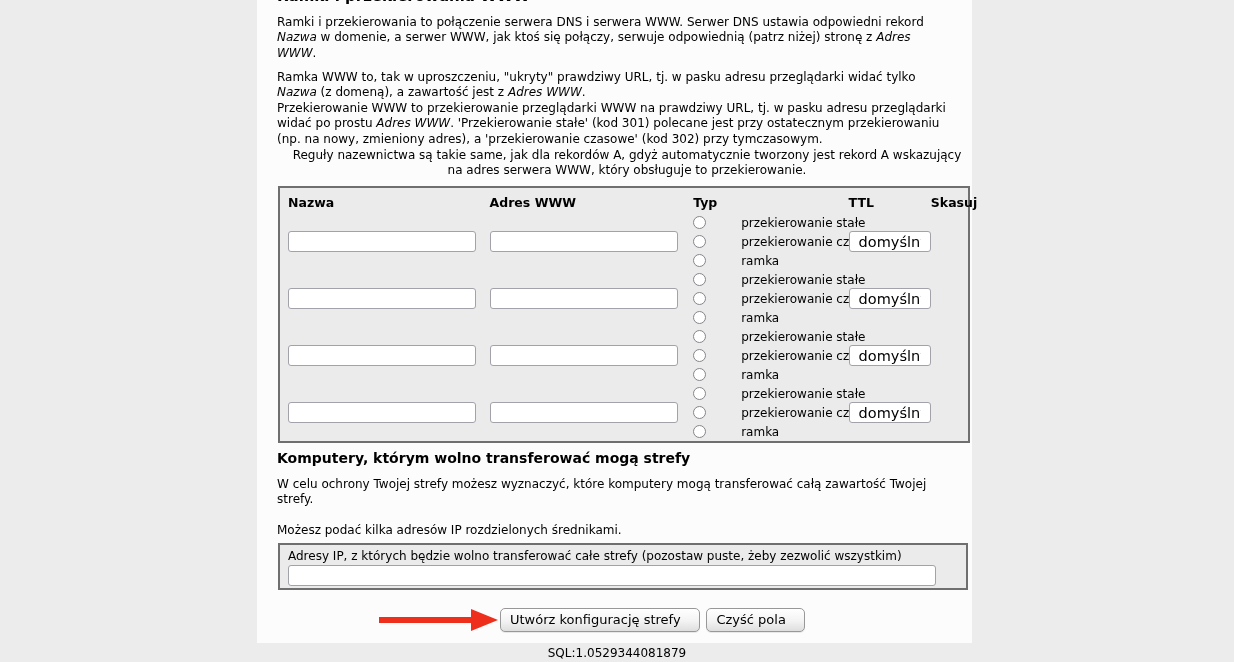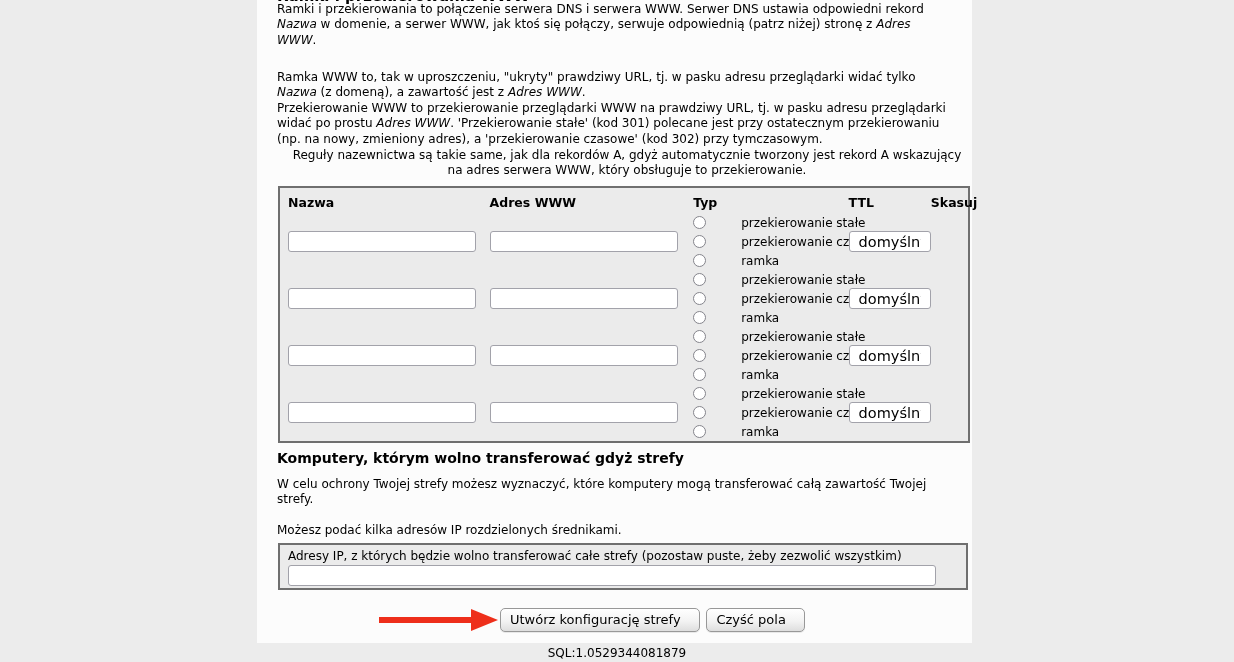--- a/index.html
+++ b/index.html
@@ -6,21 +6,21 @@
   html,body { width:1234px; height:662px; }
   body { font-family:"DejaVu Sans", sans-serif; font-size:12px; color:#000; background:#ececec; }
   #page { position:relative; width:1234px; height:662px; overflow:hidden; background:#ececec; }
 
   #content { position:absolute; left:257px; top:0; width:715px; height:643px; background:#fcfcfc; }
 
   .cut-heading { position:absolute; left:20px; top:-13px; font-size:15px; font-weight:bold; white-space:nowrap; }
 
   .para { position:absolute; left:20px; width:700px; line-height:15.4px; font-size:12px; }
   .para i { font-style:italic; }
-  #p1 { top:2px; }
+  #p1 { top:15px; }
   #p2 { top:70px; }
   #p3 { top:148px;text-align:center; }
 
   
   #redir-table { position:absolute; left:21px; top:186px; width:692px; border:2px solid #6f6f6f; background:#ebebeb; border-collapse:collapse; table-layout:fixed; }
   #redir-table th { text-align:left; font-size:12.5px; font-weight:bold; padding:7px 0 3px 8px; white-space:nowrap; }
   #redir-table td { vertical-align:middle; padding-left:8px; }
   #redir-table tr.data-row { height:56px; }
   col.c1{width:202px;} col.c2{width:203px;} col.c3{width:155px;} col.c4{width:82px;} col.c5{width:46px;}
 
@@ -179,21 +179,21 @@
             </label>
           </td>
           <td>
             <input type="text" class="ttl-input" value="domyślny" style="">
           </td>
           <td></td>
         </tr>
         </tbody>
     </table>
 
-    <div class="section-heading">Komputery, którym wolno transferować gdyż strefy</div>
+    <div class="section-heading">Komputery, którym wolno transferować mogą strefy</div>
     <div class="para" id="p4"><span>W celu ochrony Twojej strefy możesz wyznaczyć, które komputery mogą transferować całą zawartość Twojej</span><br><span>strefy.</span><br><br><span>Możesz podać kilka adresów IP rozdzielonych średnikami.</span></div>
 
     <div id="ip-box">
       <span class="box-label">Adresy IP, z których będzie wolno transferować całe strefy (pozostaw puste, żeby zezwolić wszystkim)</span>
       <input type="text" class="ip-input" value="" style="">
     </div>
 
     <div id="action-row">
       <svg id="arrow" width="120" height="26" viewBox="0 0 120 26">
         <polygon points="0,10 92,10 92,2 119,13 92,24 92,16 0,16" fill="#ee2f1b"></polygon>

